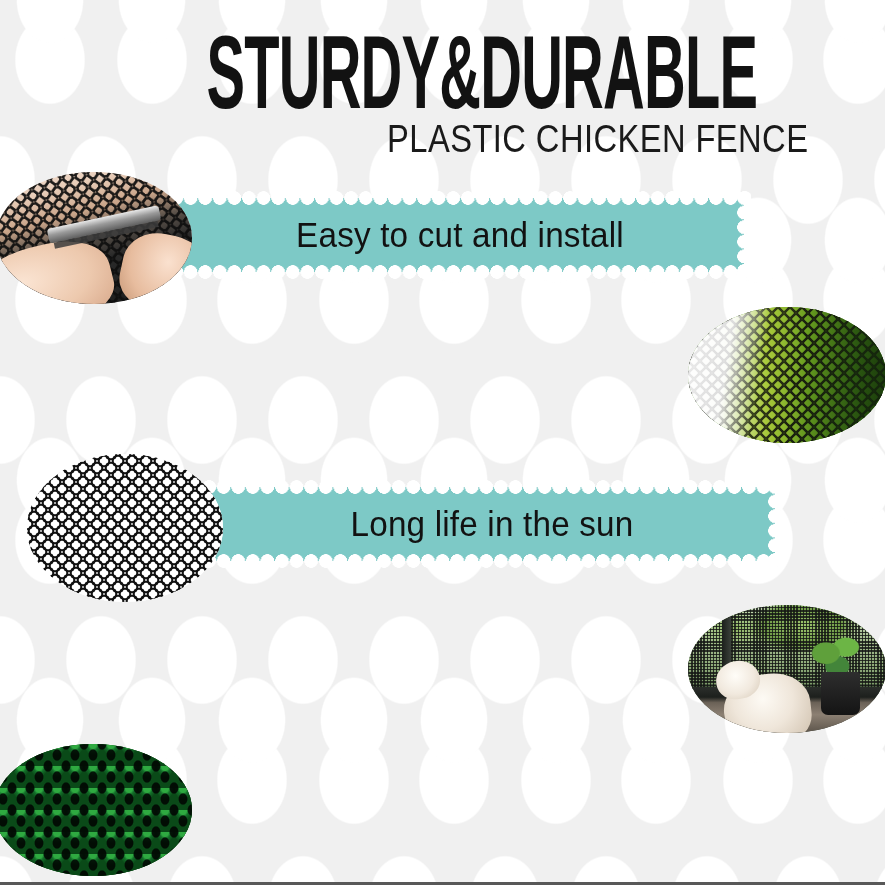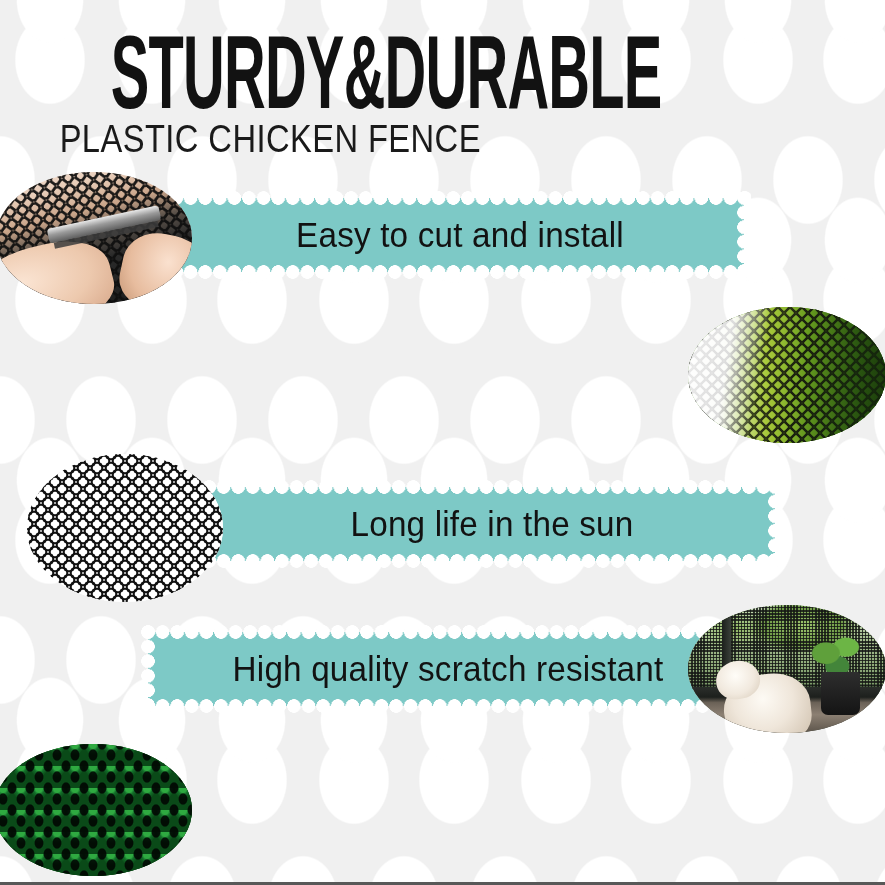--- a/index.html
+++ b/index.html
@@ -50,23 +50,23 @@
       radial-gradient(ellipse 44px 56px at 50px 240px, #ffffff 0 74%, rgba(255,255,255,0) 77%),
       radial-gradient(ellipse 44px 56px at 152px 240px, #ffffff 0 74%, rgba(255,255,255,0) 77%);
     background-size: 202px 240px;
     background-repeat: repeat;
   }
 
   
   .header {
     position: absolute;
     top: 0;
-    left: 0;
+    left: 16px;
     width: 852px;
-    text-align: left;
+    text-align: right;
     z-index: 40;
   }
   .title {
     margin: 0;
     padding-top: 18px;
     font-family: "Liberation Sans Narrow", "Liberation Sans", sans-serif;
     font-weight: 700;
     font-size: 78px;
     line-height: 0.95;
     letter-spacing: -1px;
@@ -350,27 +350,20 @@
       <div class="banner">
         <span class="scallop-top"></span>
         <span class="scallop-bottom"></span>
         <span class="scallop-left"></span>
         <span class="scallop-right"></span>
         <span class="banner-text">Long life in the sun</span>
       </div>
     </div>
 
     <div class="row row-4">
-      <div class="banner">
-        <span class="scallop-top"></span>
-        <span class="scallop-bottom"></span>
-        <span class="scallop-left"></span>
-        <span class="scallop-right"></span>
-        <span class="banner-text">High quality scratch resistant</span>
-      </div>
       <div class="medallion">
         <div class="med-inner photo-cat">
           <div class="sky"></div>
           <div class="screen"></div>
           <div class="frame-v"></div>
           <div class="plant"></div>
           <div class="sill"></div>
           <div class="pot"></div>
           <div class="cat"></div>
           <div class="cat-head"></div>

